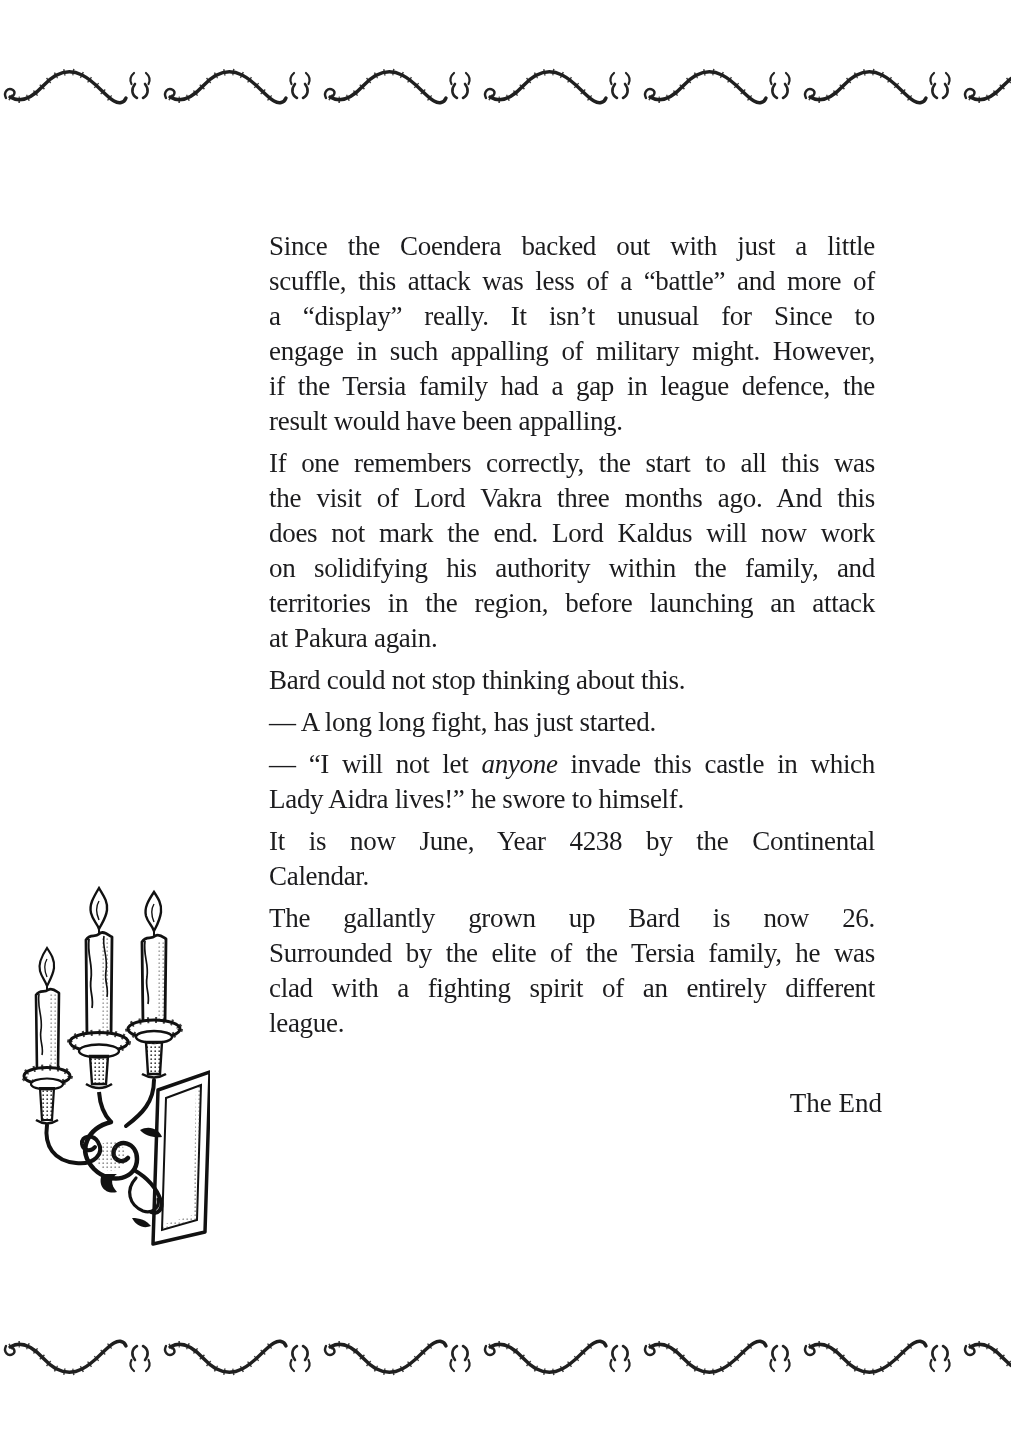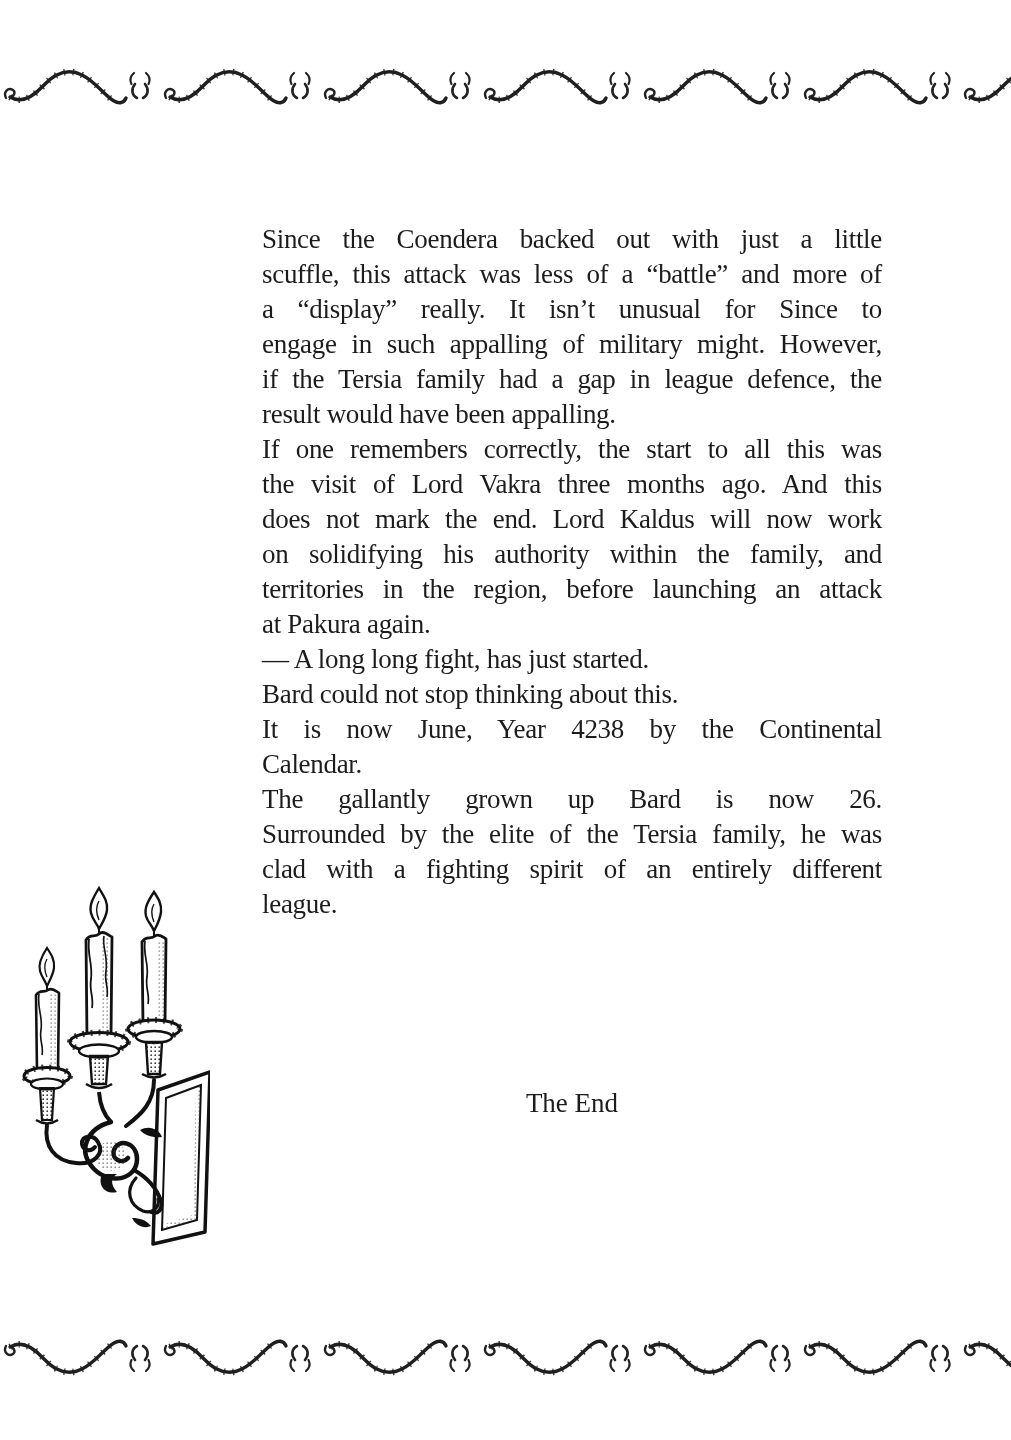--- a/index.html
+++ b/index.html
@@ -17,27 +17,27 @@
   .border-top{top:62px;}
   .border-bottom{top:1328px;}
   .sconce{
     position:absolute;left:14px;top:878px;width:196px;height:368px;
   }
   .text-block{
     position:absolute;left:262px;top:222px;width:620px;
     font-size:27px;line-height:35px;letter-spacing:-0.3px;
     color:#1c1c1e;
   }
-  .para{margin:0;}
+  .para{margin:7px;}
   .line{text-align:center;text-align-last:left;white-space:normal;}
   .line.just{text-align:justify;text-align-last:justify;}
   .line em{font-style:italic;}
   .ending{
     position:absolute;left:262px;top:1086px;width:620px;
-    font-size:27px;line-height:35px;text-align:center;
+    font-size:27px;line-height:35px;text-align:right;
     color:#1c1c1e;
   }
 </style>
 </head>
 <body>
 
 <div class="page">
 
   <svg class="border-ornament border-top" viewBox="0 0 1011 54" xmlns="http://www.w3.org/2000/svg" aria-hidden="true">
     <defs>
@@ -70,24 +70,28 @@
       </div>
       <div class="para">
         <div class="line just">If one remembers correctly, the start to all this was</div>
         <div class="line just">the visit of Lord Vakra three months ago. And this</div>
         <div class="line just">does not mark the end. Lord Kaldus will now work</div>
         <div class="line just">on solidifying his authority within the family, and</div>
         <div class="line just">territories in the region, before launching an attack</div>
         <div class="line">at Pakura again.</div>
       </div>
       <div class="para">
+        <div class="line">Bard could not stop thinking about this.</div>
+      </div>
+      <div class="para">
         <div class="line">— A long long fight, has just started.</div>
       </div>
       <div class="para">
-        <div class="line">Bard could not stop thinking about this.</div>
+        <div class="line just"><span>— “I will not let </span><em>anyone</em><span> invade this castle in which</span></div>
+        <div class="line">Lady Aidra lives!” he swore to himself.</div>
       </div>
       <div class="para">
         <div class="line just">It is now June, Year 4238 by the Continental</div>
         <div class="line">Calendar.</div>
       </div>
       <div class="para">
         <div class="line just">The gallantly grown up Bard is now 26.</div>
         <div class="line just">Surrounded by the elite of the Tersia family, he was</div>
         <div class="line just">clad with a fighting spirit of an entirely different</div>
         <div class="line">league.</div>

